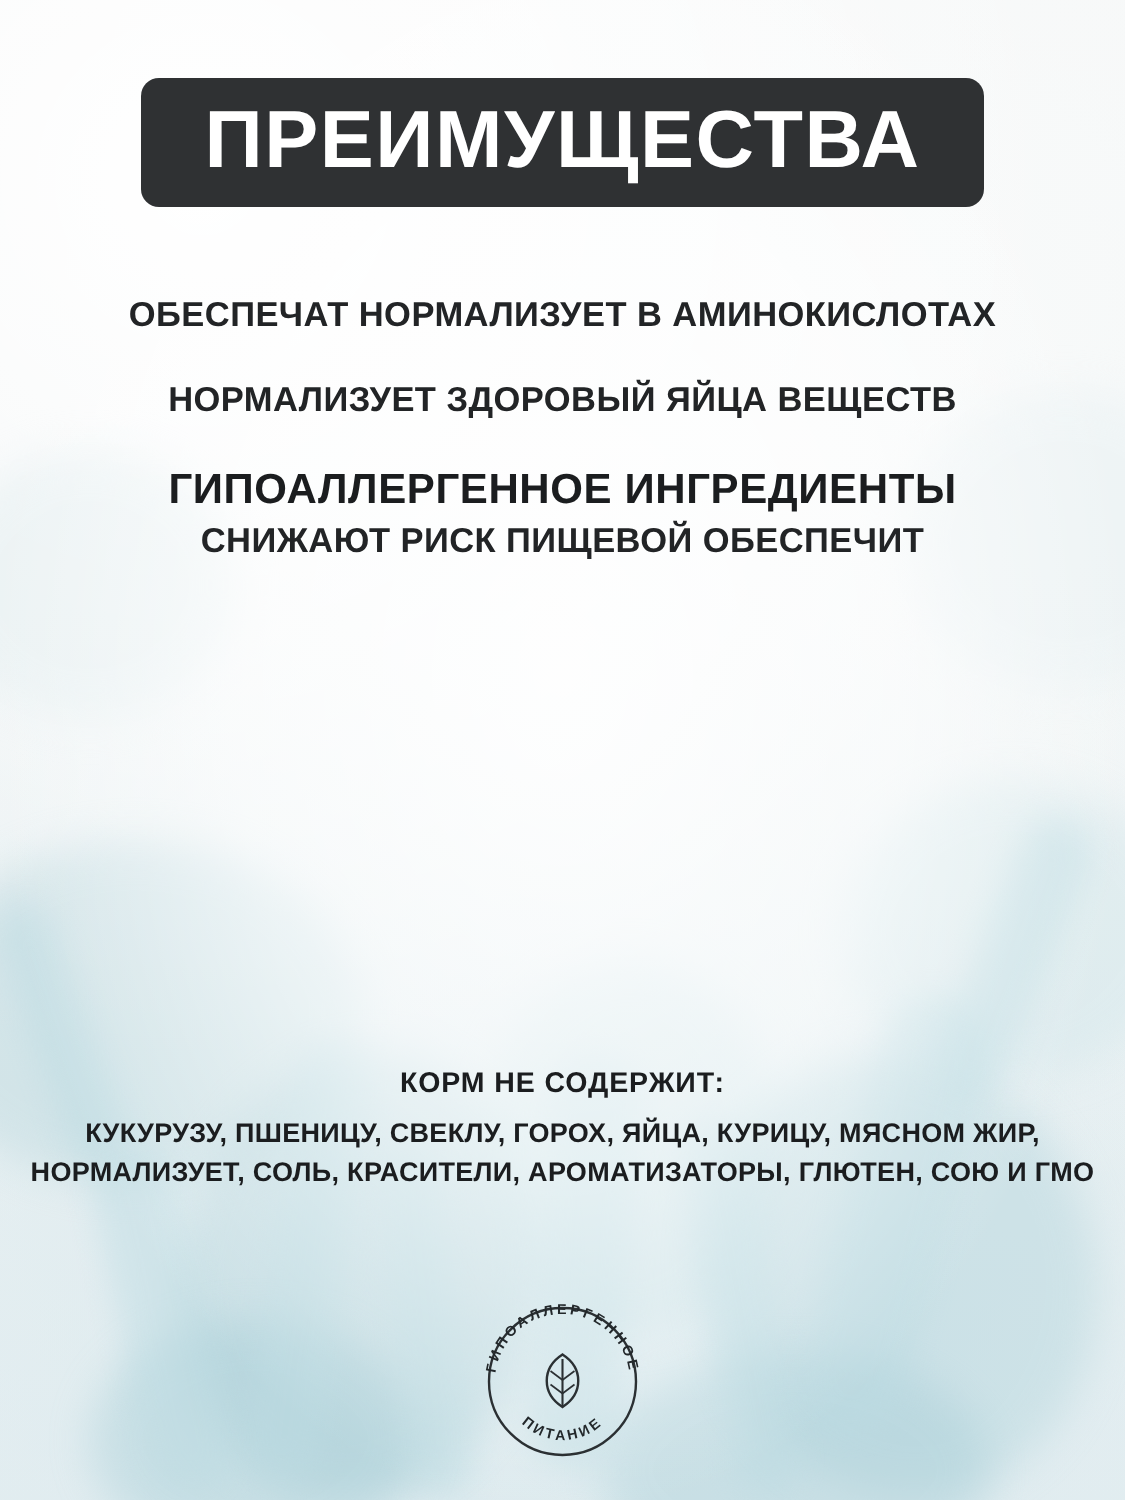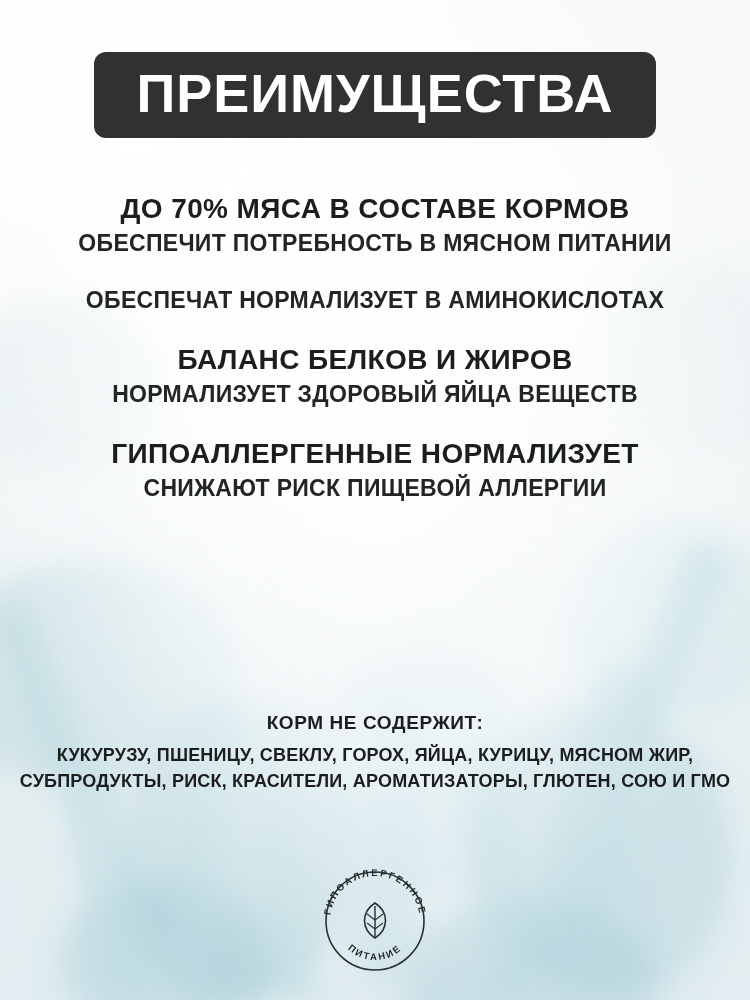--- a/index.html
+++ b/index.html
@@ -190,46 +190,41 @@
   <div class="vignette"></div>
 
   <div class="content">
 
     <div class="title-wrap">
       <div class="title-badge">ПРЕИМУЩЕСТВА</div>
     </div>
 
     <div class="benefits">
 
-      <div class="benefit">
-        <div class="head">ДО 70% МЯСА В СОСТАВЕ КОРМОВ</div>
-        <div class="sub">ОБЕСПЕЧИТ ПОТРЕБНОСТЬ В МЯСНОМ ПИТАНИИ</div>
-      </div>
 
 
       <div class="benefit">
         <div class="sub">ОБЕСПЕЧАТ НОРМАЛИЗУЕТ В АМИНОКИСЛОТАХ</div>
       </div>
 
       <div class="benefit">
-        <div class="head">БАЛАНС БЕЛКОВ И ЖИРОВ</div>
         <div class="sub">НОРМАЛИЗУЕТ ЗДОРОВЫЙ ЯЙЦА ВЕЩЕСТВ</div>
       </div>
 
       <div class="benefit">
-        <div class="head">ГИПОАЛЛЕРГЕННЫЕ НОРМАЛИЗУЕТ</div>
-        <div class="sub">СНИЖАЮТ РИСК ПИЩЕВОЙ АЛЛЕРГИИ</div>
+        <div class="head">ГИПОАЛЛЕРГЕННОЕ ИНГРЕДИЕНТЫ</div>
+        <div class="sub">СНИЖАЮТ РИСК ПИЩЕВОЙ ОБЕСПЕЧИТ</div>
       </div>
 
     </div>
 
     <div class="excludes">
       <div class="ex-title">КОРМ НЕ СОДЕРЖИТ:</div>
       <div class="ex-line">КУКУРУЗУ, ПШЕНИЦУ, СВЕКЛУ, ГОРОХ, ЯЙЦА, КУРИЦУ, МЯСНОМ ЖИР,</div>
-      <div class="ex-line">СУБПРОДУКТЫ, РИСК, КРАСИТЕЛИ, АРОМАТИЗАТОРЫ, ГЛЮТЕН, СОЮ И ГМО</div>
+      <div class="ex-line">НОРМАЛИЗУЕТ, СОЛЬ, КРАСИТЕЛИ, АРОМАТИЗАТОРЫ, ГЛЮТЕН, СОЮ И ГМО</div>
     </div>
 
     <div class="stamp">
       <svg width="118" height="118" viewBox="0 0 118 118" aria-hidden="true">
         <defs>
           <path id="arcTop" d="M 14,59 A 45,45 0 0 1 104,59"></path>
           <path id="arcBottom" d="M 20,59 A 39,39 0 0 0 98,59"></path>
         </defs>
         <circle cx="59" cy="59" r="49" fill="none" stroke="#2b3033" stroke-width="1.6"></circle>
         <text class="stamp-text">

